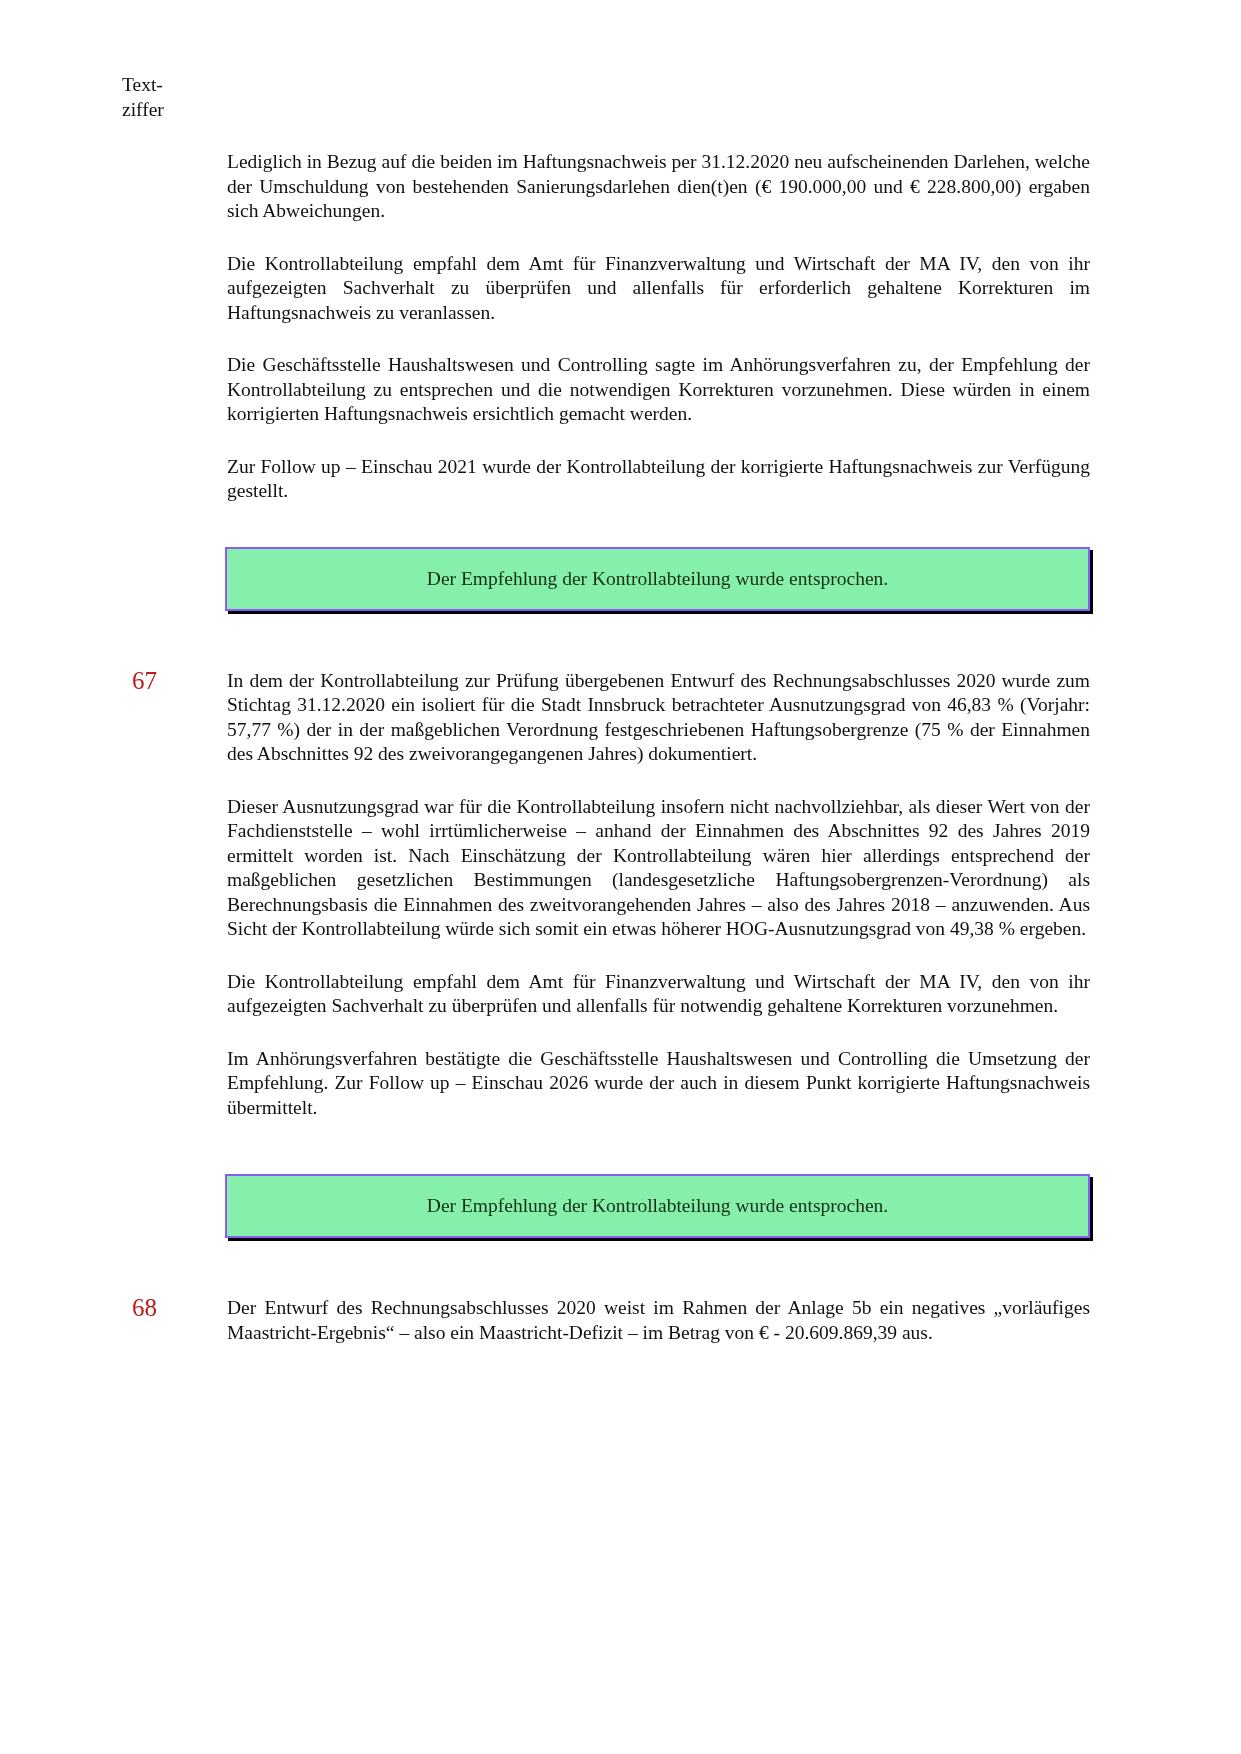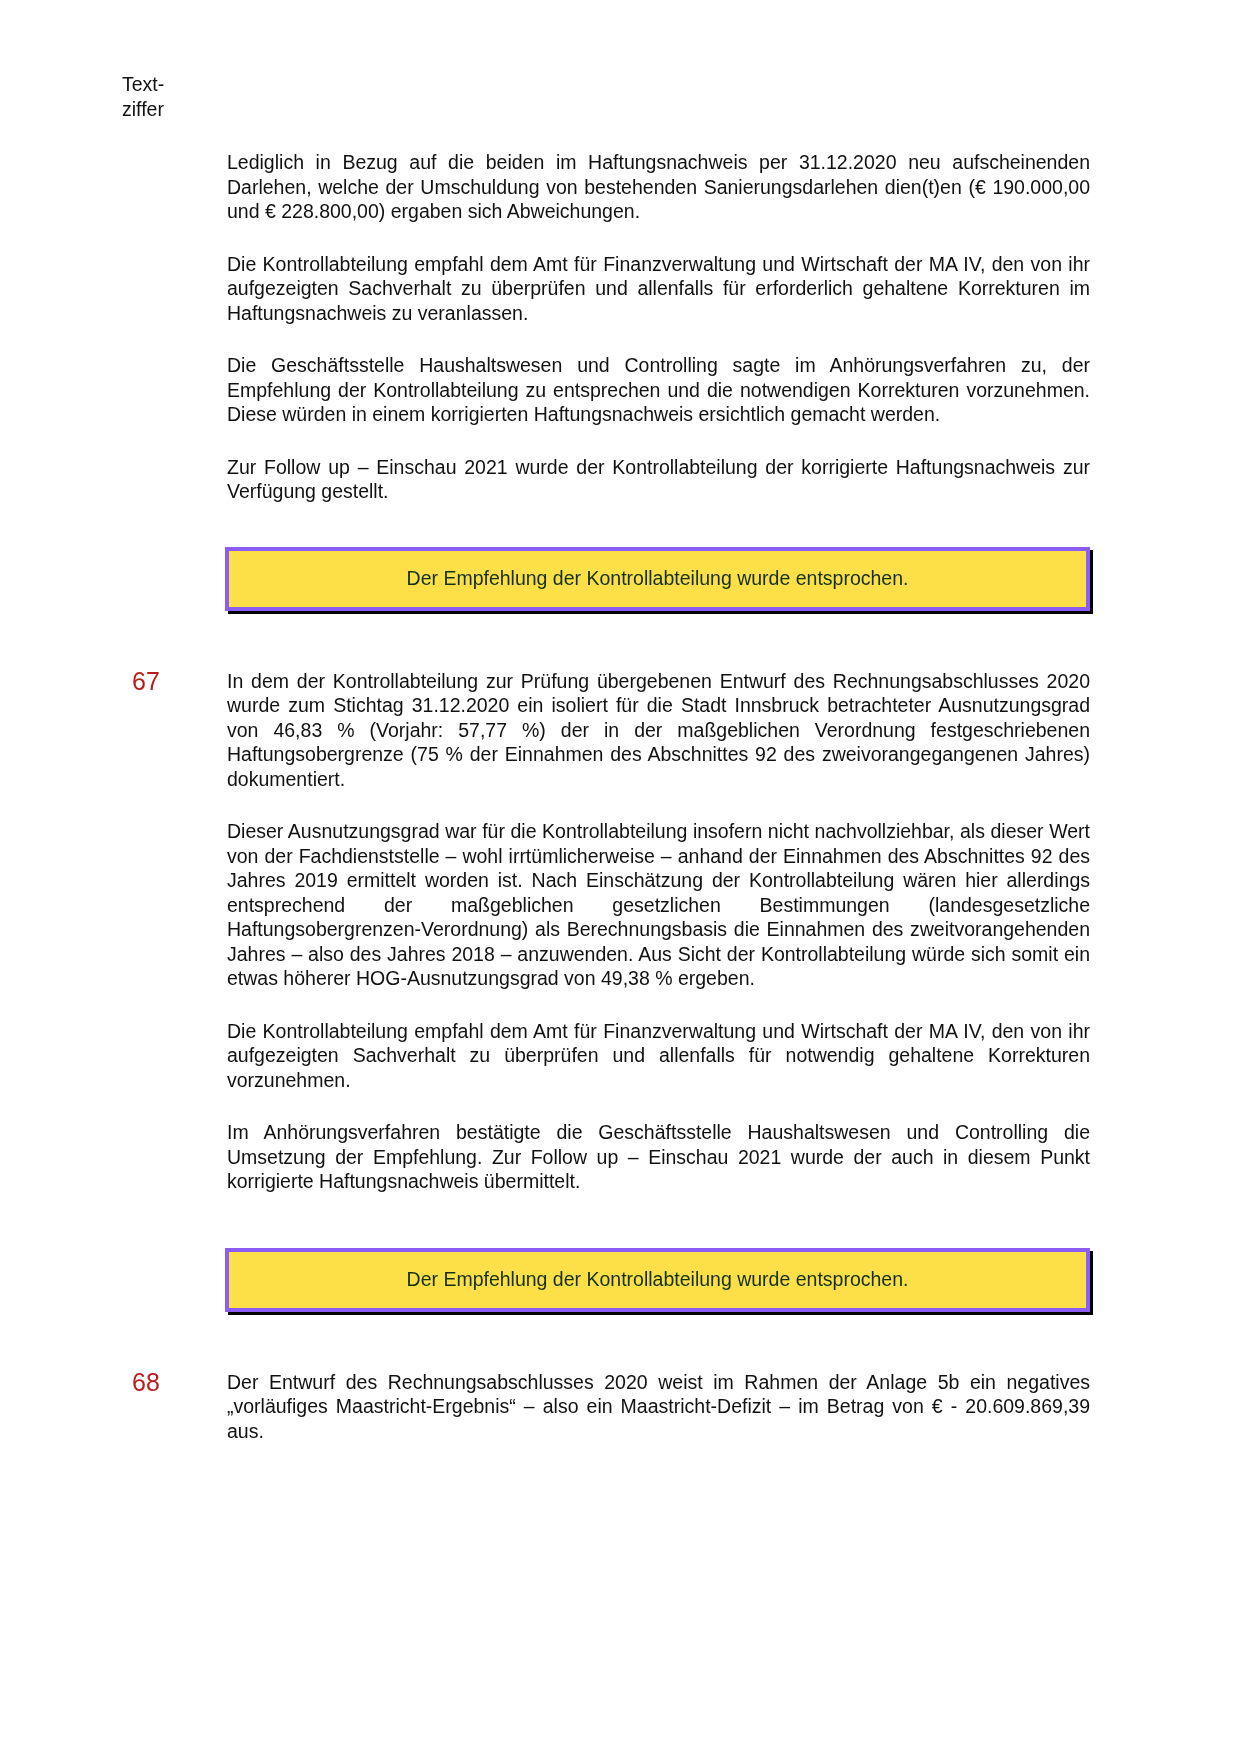--- a/index.html
+++ b/index.html
@@ -5,21 +5,21 @@
   html, body {
     margin: 0;
     padding: 0;
     background: #ffffff;
   }
   .page {
     position: relative;
     width: 1241px;
     height: 1520px;
     background: #ffffff;
-    font-family: Liberation Sans, sans-serif;
+    font-family: Liberation Serif, serif;
     color: #111111;
     overflow: hidden;
   }
   .margin-header {
     position: absolute;
     left: 122px;
     top: 72px;
     font-size: 19.5px;
     line-height: 25px;
     color: #111111;
@@ -35,22 +35,22 @@
     font-size: 19.5px;
     line-height: 24.5px;
     text-align: justify;
     color: #111111;
   }
   .result-box {
     box-sizing: border-box;
     width: 100%;
     height: 64px;
     margin: 43px 0 58px 0;
-    background: #fde047;
-    border: 4px solid #8b5cf6;
+    background: #86efac;
+    border: 2px solid #8b5cf6;
     box-shadow: 3px 3px 0 #000000;
     display: flex;
     align-items: center;
     justify-content: center;
     font-size: 19.5px;
     color: #143014;
   }
   .result-box.second {
     margin-top: 54px;
   }
@@ -115,21 +115,21 @@
 
     <div class="result-box">
       <span>Der Empfehlung der Kontrollabteilung wurde entsprochen.</span>
     </div>
 
     <div class="numbered-section">
       <span class="section-number">67</span>
       <p>In dem der Kontrollabteilung zur Prüfung übergebenen Entwurf des Rechnungsabschlusses 2020 wurde zum Stichtag 31.12.2020 ein isoliert für die Stadt Innsbruck betrachteter Ausnutzungsgrad von 46,83 % (Vorjahr: 57,77 %) der in der maßgeblichen Verordnung festgeschriebenen Haftungsobergrenze (75 % der Einnahmen des Abschnittes 92 des zweivorangegangenen Jahres) dokumentiert.</p>
       <p>Dieser Ausnutzungsgrad war für die Kontrollabteilung insofern nicht nachvollziehbar, als dieser Wert von der Fachdienststelle – wohl irrtümlicherweise – anhand der Einnahmen des Abschnittes 92 des Jahres 2019 ermittelt worden ist. Nach Einschätzung der Kontrollabteilung wären hier allerdings entsprechend der maßgeblichen gesetzlichen Bestimmungen (landesgesetzliche Haftungsobergrenzen-Verordnung) als Berechnungsbasis die Einnahmen des zweitvorangehenden Jahres – also des Jahres 2018 – anzuwenden. Aus Sicht der Kontrollabteilung würde sich somit ein etwas höherer HOG-Ausnutzungsgrad von 49,38 % ergeben.</p>
       <p>Die Kontrollabteilung empfahl dem Amt für Finanzverwaltung und Wirtschaft der MA IV, den von ihr aufgezeigten Sachverhalt zu überprüfen und allenfalls für notwendig gehaltene Korrekturen vorzunehmen.</p>
-      <p>Im Anhörungsverfahren bestätigte die Geschäftsstelle Haushaltswesen und Controlling die Umsetzung der Empfehlung. Zur Follow up – Einschau 2021 wurde der auch in diesem Punkt korrigierte Haftungsnachweis übermittelt.</p>
+      <p>Im Anhörungsverfahren bestätigte die Geschäftsstelle Haushaltswesen und Controlling die Umsetzung der Empfehlung. Zur Follow up – Einschau 2026 wurde der auch in diesem Punkt korrigierte Haftungsnachweis übermittelt.</p>
     </div>
 
     <div class="result-box second">
       <span>Der Empfehlung der Kontrollabteilung wurde entsprochen.</span>
     </div>
 
     <div class="numbered-section">
       <span class="section-number">68</span>
       <p>Der Entwurf des Rechnungsabschlusses 2020 weist im Rahmen der Anlage 5b ein negatives „vorläufiges Maastricht-Ergebnis“ – also ein Maastricht-Defizit – im Betrag von € - 20.609.869,39 aus.</p>
     </div>

